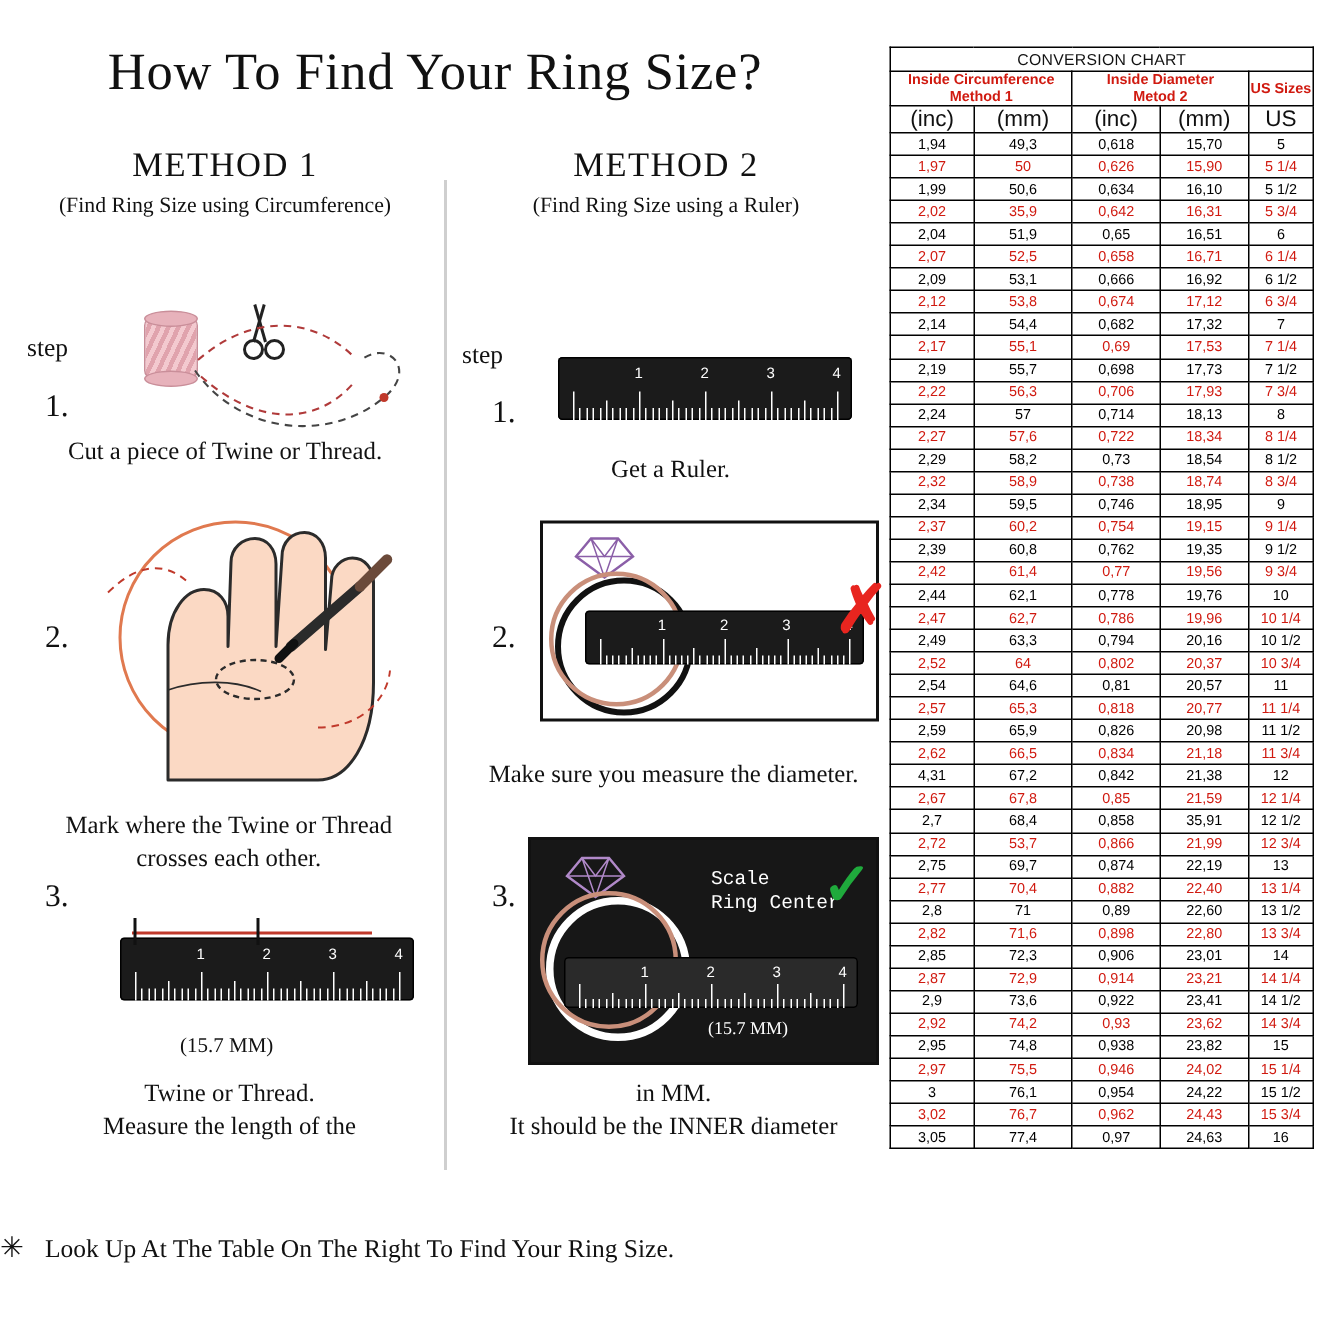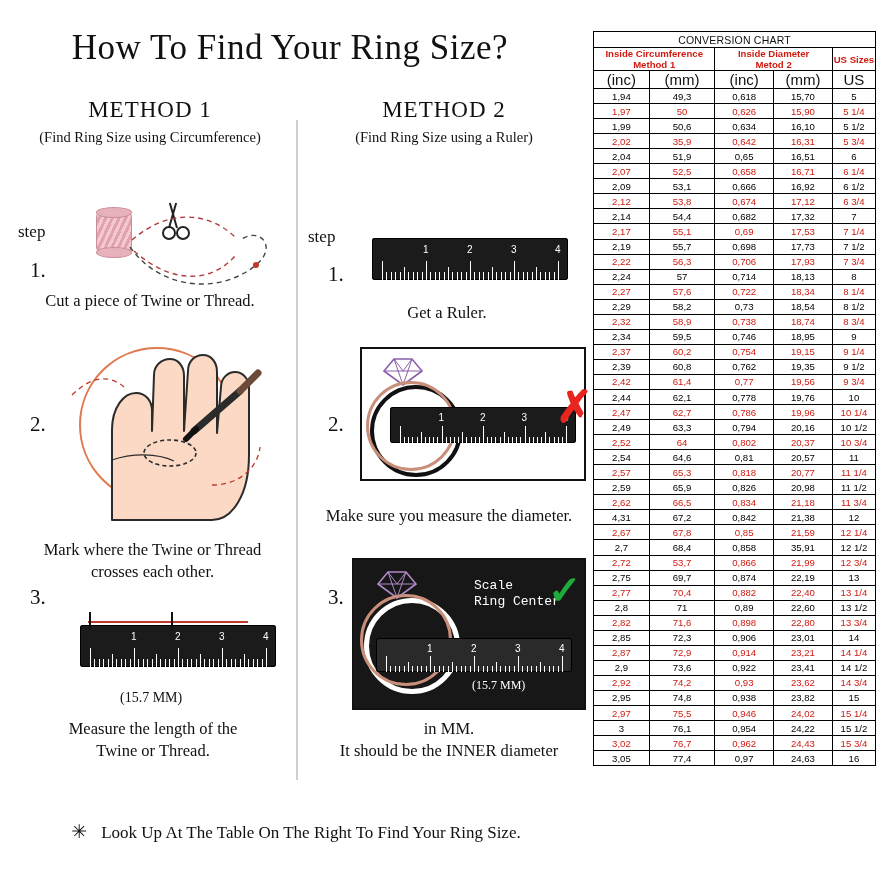--- a/index.html
+++ b/index.html
@@ -72,21 +72,21 @@
 
   .ringcircle{position:absolute;border-radius:50%;}
 
   .scalelabel{position:absolute;color:#fff;font-family:"Liberation Mono",monospace;font-size:13px;line-height:1.25;}
 
   .mmlabel{position:absolute;font-size:14px;}
 
   .redx{position:absolute;color:#e8251f;font-size:44px;font-weight:bold;font-family:"Liberation Sans",sans-serif;line-height:1;}
   .greencheck{position:absolute;color:#1faa3c;font-size:40px;font-weight:bold;font-family:"Liberation Sans",sans-serif;line-height:1;}
 
-  .footnote{position:absolute;left:0;top:820px;width:592px;text-align:center;font-size:17px;}
+  .footnote{position:absolute;left:0;top:820px;width:592px;font-size:17px;}
   .footnote .star{font-size:19px;margin-right:14px;}
 
   
   #tablewrap{position:absolute;left:593px;top:31px;width:283px;}
   table{border-collapse:collapse;width:283px;font-family:"Liberation Sans",sans-serif;}
   table td,table th{border:1px solid #000;text-align:center;padding:0;}
   .t-title{font-size:10.5px;font-weight:normal;letter-spacing:.2px;height:15px;}
   .t-group{font-size:9.6px;font-weight:bold;color:#d01a10;height:15px;line-height:1.15;}
   .t-unit{font-size:15px;height:13px;}
   .t-cell{font-size:9.6px;height:14.05px;}
@@ -215,22 +215,22 @@
     </div>
     <svg class="ill" style="left:80px;top:600px;" width="200" height="32">
       <line x1="8" y1="22" x2="168" y2="22" stroke="#c0392b" stroke-width="2"></line>
       <line x1="10" y1="12" x2="10" y2="30" stroke="#111" stroke-width="2"></line>
       <line x1="92" y1="12" x2="92" y2="30" stroke="#111" stroke-width="2"></line>
     </svg>
 
     <div class="mmlabel" style="left:120px;top:690px;">(15.7 MM)</div>
 
     <div class="cap" style="left:18px;top:718px;width:270px;">
+      <div>Twine or Thread.</div>
       <div>Measure the length of the</div>
-      <div>Twine or Thread.</div>
     </div>
 
     <div class="method-head" id="m2head">
       <div class="mh-title">METHOD 2</div>
       <div class="mh-sub">(Find Ring Size using a Ruler)</div>
     </div>
 
     <div class="stepword" style="left:308px;top:227px;">step</div>
     <div class="stepnum" style="left:328px;top:262px;">1.</div>
 

